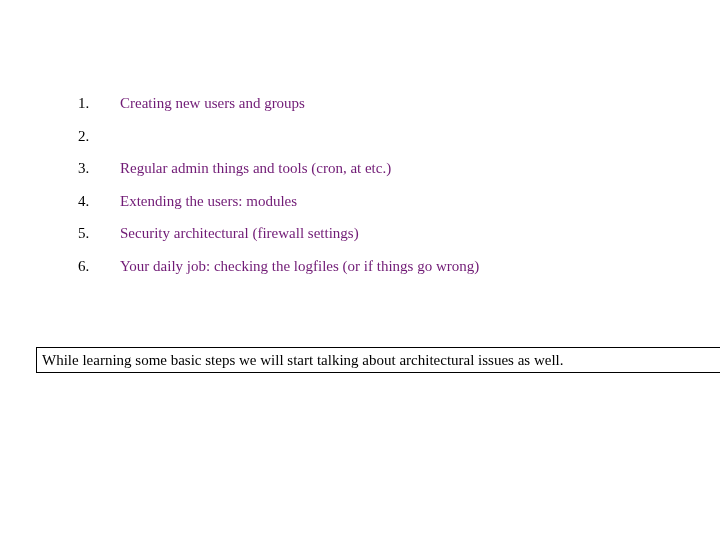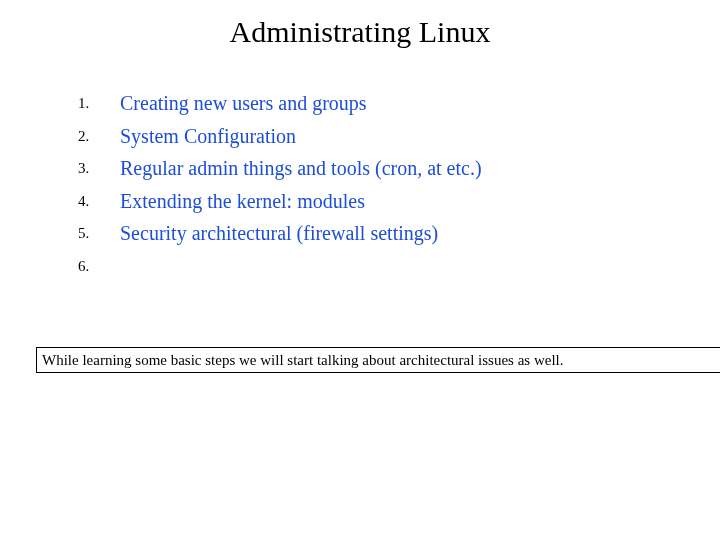--- a/index.html
+++ b/index.html
@@ -67,23 +67,23 @@
     text-align: left;
     font-size: 15px;
     line-height: 20px;
     color: #000000;
   }
 
   .item-text {
     position: absolute;
     left: 120px;
     top: 0;
-    font-size: 20px;
+    font-size: 15px;
     line-height: 20px;
-    color: #1d4ed8;
+    color: #701a75;
   }
 
   
   .callout-box {
     position: absolute;
     left: 36px;
     top: 347px;
     width: 699px;
     height: 26px;
     box-sizing: border-box;
@@ -101,51 +101,50 @@
     line-height: 18px;
     color: #000000;
     white-space: nowrap;
   }
 </style>
 </head>
 <body>
 
 <div class="slide">
 
-  <div class="slide-title">Administrating Linux</div>
 
   <ol class="agenda-list">
 
     <li class="agenda-item">
       <span class="item-number">1.</span>
       <span class="item-text">Creating new users and groups</span>
     </li>
 
     <li class="agenda-item">
       <span class="item-number">2.</span>
-      <span class="item-text">System Configuration</span>
     </li>
 
     <li class="agenda-item">
       <span class="item-number">3.</span>
       <span class="item-text">Regular admin things and tools (cron, at etc.)</span>
     </li>
 
     <li class="agenda-item">
       <span class="item-number">4.</span>
-      <span class="item-text">Extending the kernel: modules</span>
+      <span class="item-text">Extending the users: modules</span>
     </li>
 
     <li class="agenda-item">
       <span class="item-number">5.</span>
       <span class="item-text">Security architectural (firewall settings)</span>
     </li>
 
     <li class="agenda-item">
       <span class="item-number">6.</span>
+      <span class="item-text">Your daily job: checking the logfiles (or if things go wrong)</span>
     </li>
 
   </ol>
 
   <div class="callout-box">
     <span class="callout-text">While learning some basic steps we will start talking about architectural issues as well.</span>
   </div>
 
 </div>
 

